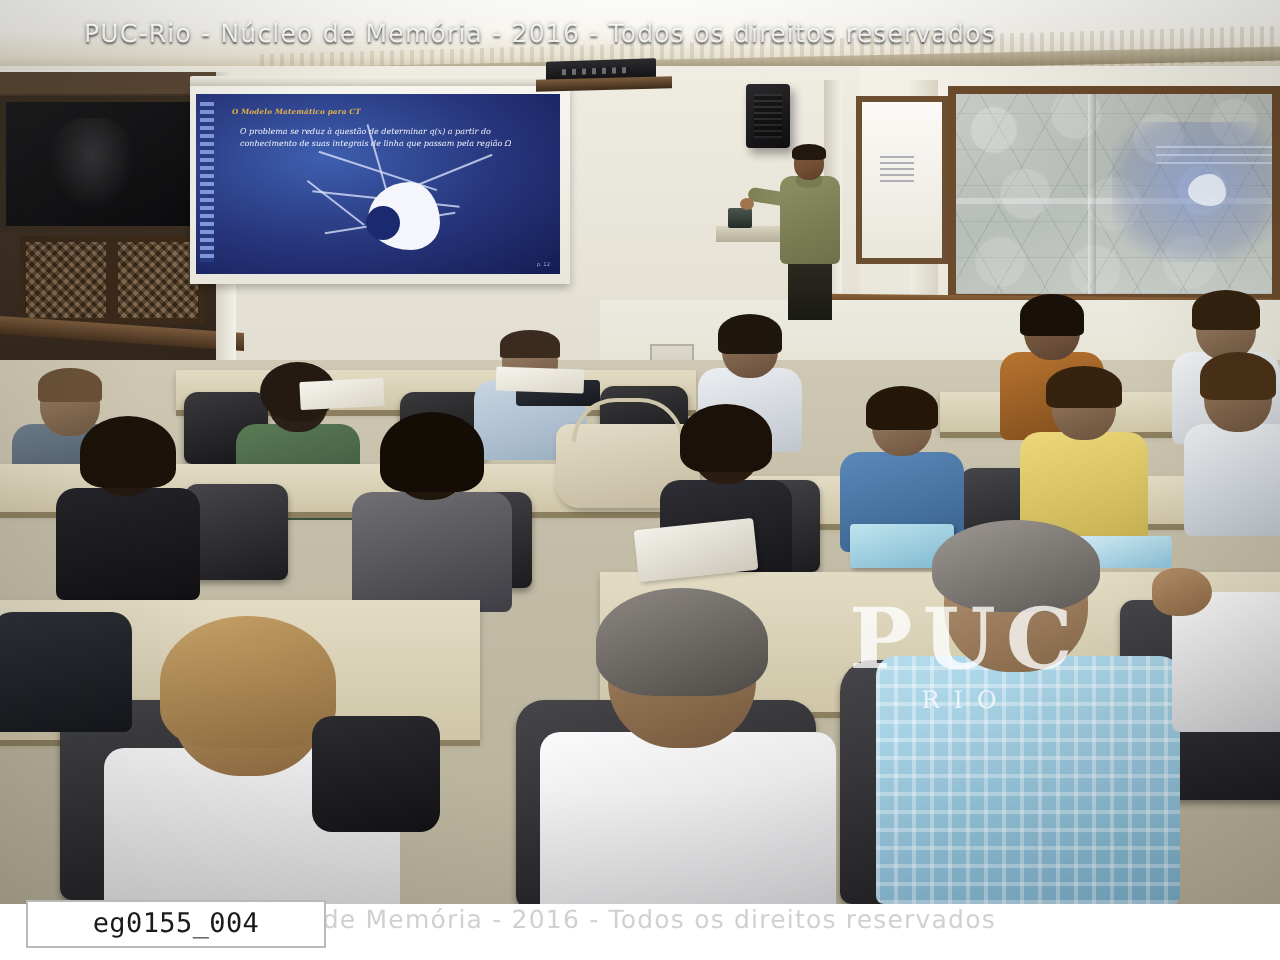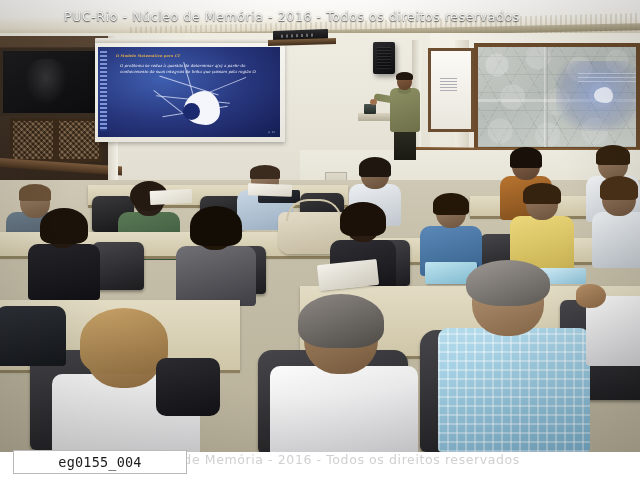--- a/index.html
+++ b/index.html
@@ -204,21 +204,21 @@
         background:linear-gradient(165deg,#f3f1ea,#cdc8bb);border-radius:2px;transform:rotate(-6deg);
         box-shadow:1px 1px 2px rgba(0,0,0,.25);}
   .laptop-dark{position:absolute;left:258px;top:190px;width:42px;height:13px;
         background:linear-gradient(165deg,#30343c,#15181d);border-radius:2px;}
   .paper{position:absolute;background:linear-gradient(165deg,#f6f4ee,#dad5c7);border-radius:1px;}
 
   
   .wm-text{position:absolute;left:0;width:540px;text-align:center;
         font-size:12.5px;letter-spacing:.6px;color:rgba(250,250,250,.88);
         text-shadow:0 1px 1px rgba(0,0,0,.55),0 0 2px rgba(0,0,0,.35);
-        font-family:"DejaVu Sans","Liberation Sans",sans-serif;pointer-events:none;padding-left:22px;}
+        font-family:"DejaVu Sans","Liberation Sans",sans-serif;pointer-events:none;}
   #wm-top{top:9px;}
   #wm-bottom{top:452px;color:rgba(205,205,205,.95);text-shadow:0 1px 0 rgba(255,255,255,.6);}
 
   .wm-logo{position:absolute;left:418px;top:300px;width:130px;text-align:center;
         pointer-events:none;}
   .wm-logo .puc{font-size:42px;font-weight:bold;letter-spacing:5px;
         color:rgba(255,255,255,.78);font-family:"DejaVu Serif","Liberation Serif",serif;line-height:.95;}
   .wm-logo .rio{font-size:12px;letter-spacing:7px;color:rgba(255,255,255,.72);
         font-family:"DejaVu Serif","Liberation Serif",serif;margin-top:3px;}
 
@@ -229,21 +229,21 @@
         border-radius:46% 46% 50% 50%/40% 40% 60% 60%;border:1.1px solid rgba(255,255,255,.36);}
   .wm-crest .ao{position:absolute;left:0;right:0;top:22px;text-align:center;
         font-size:16px;letter-spacing:3px;color:rgba(255,255,255,.72);
         font-family:"DejaVu Serif","Liberation Serif",serif;}
   .wm-crest .arc{position:absolute;left:0;right:0;bottom:10px;text-align:center;
         font-size:5.2px;letter-spacing:1.6px;color:rgba(255,255,255,.55);
         font-family:"DejaVu Serif","Liberation Serif",serif;}
 
   
   .bottom-band{position:absolute;left:0;top:452px;width:640px;height:28px;background:#ffffff;}
-  .fname-chip{position:absolute;left:13px;top:450px;min-width:112px;padding:3px 30px;
+  .fname-chip{position:absolute;left:13px;top:450px;min-width:112px;padding:3px 18px;
         background:#ffffff;border:1px solid #b9b9b9;
         font-family:"DejaVu Sans Mono","Liberation Mono",monospace;
         font-size:13.5px;color:#1b1b1b;text-align:center;letter-spacing:.2px;}
 
   .vignette{position:absolute;inset:0;pointer-events:none;
         background:radial-gradient(ellipse at 50% 45%,rgba(0,0,0,0) 55%,rgba(0,0,0,.18) 100%);}
 </style>
 </head>
 <body>
 
@@ -459,18 +459,22 @@
     <div class="person" style="left:-4px;top:276px;width:70px;height:88px;">
       <div class="torso" style="left:0;top:30px;width:70px;height:60px;background:linear-gradient(165deg,#2e3238,#14171b);"></div>
     </div>
 
     <div class="vignette"></div>
   </div>
 
   <div class="wm-text" id="wm-top">PUC-Rio - Núcleo de Memória - 2016 - Todos os direitos reservados</div>
 
 
+  <div class="wm-logo">
+    <div class="puc">PUC</div>
+    <div class="rio">RIO</div>
+  </div>
 
   <div class="bottom-band"></div>
   <div class="wm-text" id="wm-bottom">PUC-Rio - Núcleo de Memória - 2016 - Todos os direitos reservados</div>
   <div class="fname-chip">eg0155_004</div>
 
 </div>
 
 </body></html>

